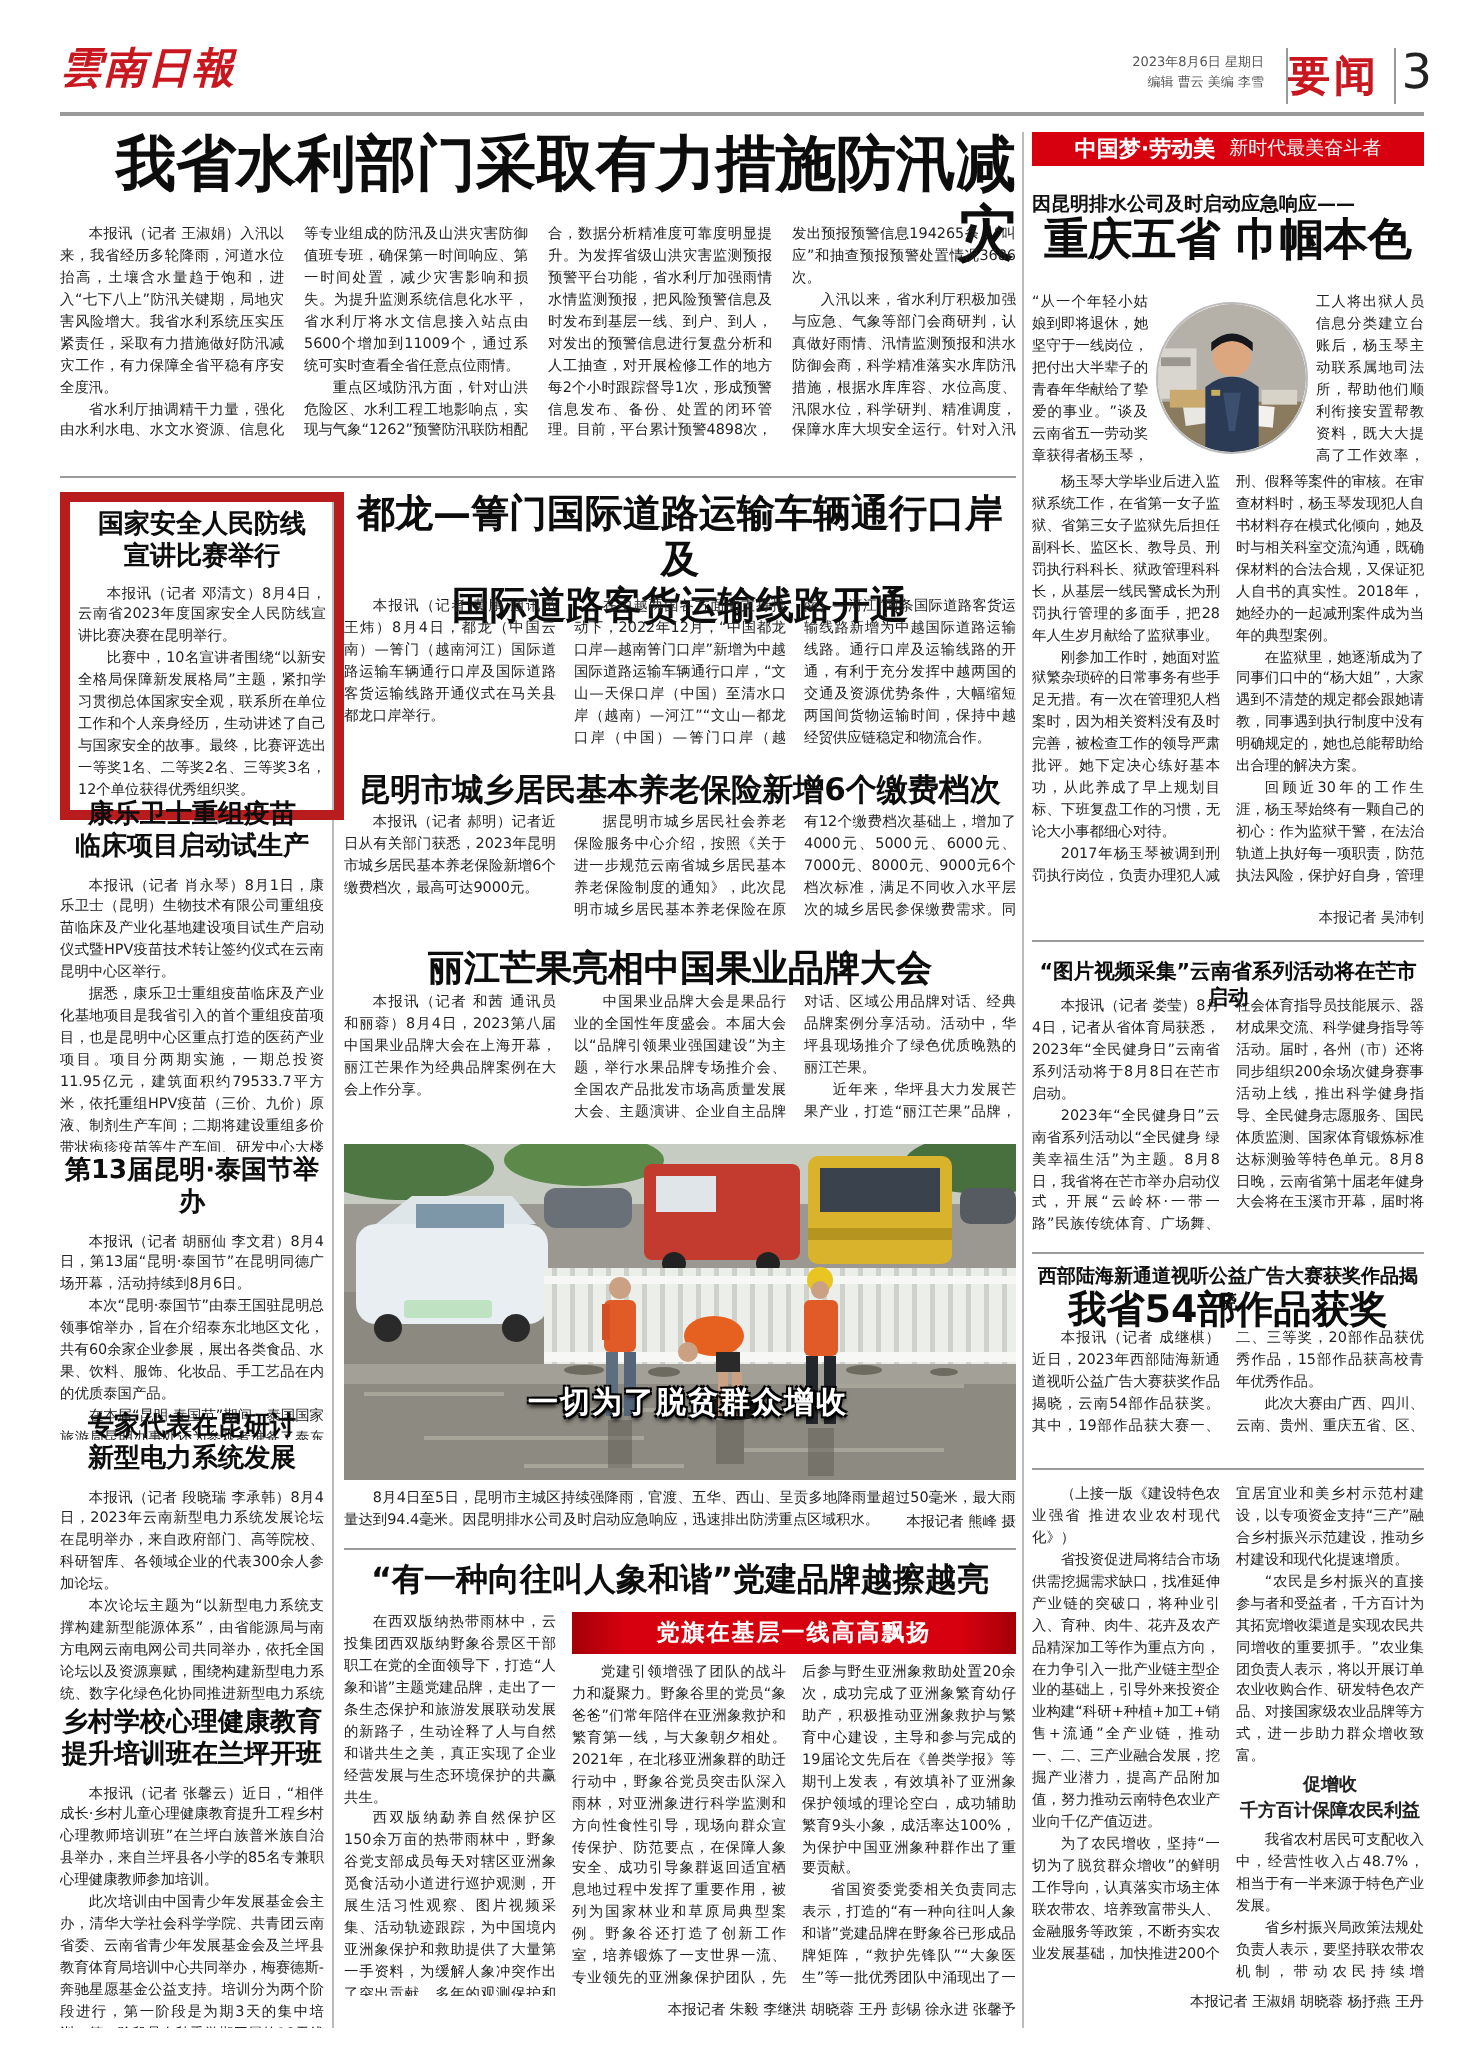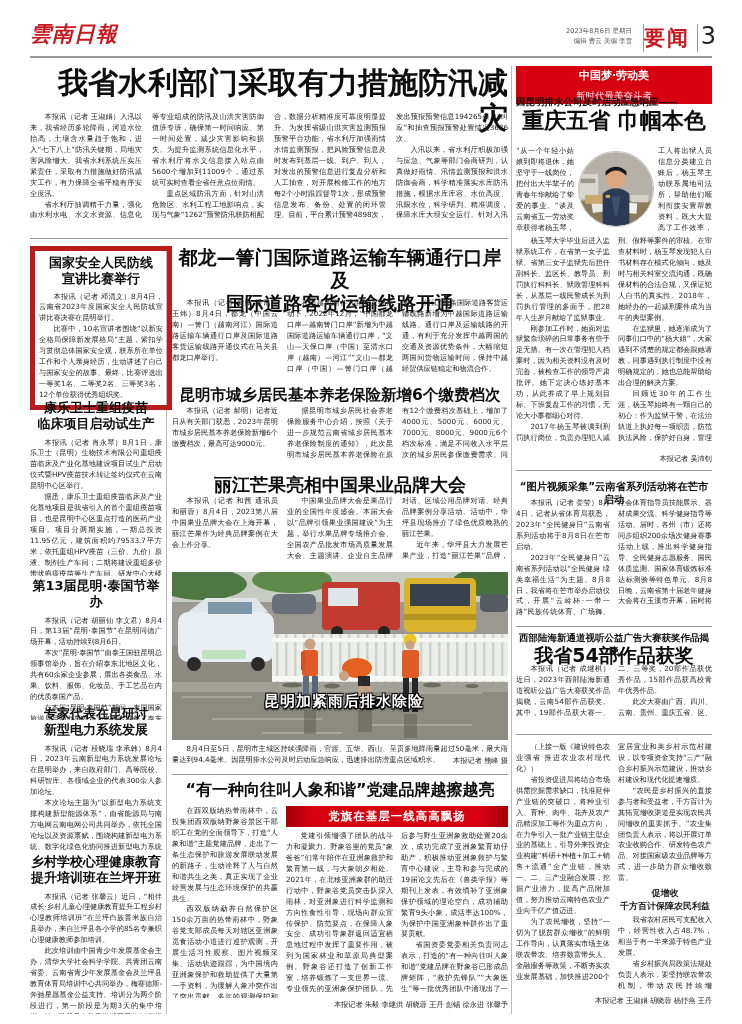--- a/index.html
+++ b/index.html
@@ -243,21 +243,21 @@
       <rect x="230" y="78" width="17" height="28" rx="3" fill="#e05b28"></rect>
       <rect x="231" y="106" width="6" height="34" fill="#23262b"></rect>
       <rect x="240" y="106" width="6" height="34" fill="#23262b"></rect>
 
       <g fill="#5f5c53" opacity="0.5">
         <rect x="132" y="138" width="12" height="24"></rect>
           <rect x="186" y="138" width="14" height="22"></rect>
         <rect x="232" y="142" width="13" height="24"></rect>
       </g>
     </svg>
-    <div class="photo-overlay" style="left:92px;top:120px;">昆明加紧雨后排水除险</div>
+    <div class="photo-overlay" style="left:92px;top:120px;">一切为了脱贫群众增收</div>
   </div>
   <div class="abs t" style="left:172px;top:744px;width:336px;height:24px;">
     <p style="text-indent:2em;margin:0;">8月4日至5日，昆明市主城区持续强降雨，官渡、五华、西山、呈贡多地降雨量超过50毫米，最大雨量达到94.4毫米。因昆明排水公司及时启动应急响应，迅速排出防涝重点区域积水。</p>
   </div>
   <div class="abs credit" style="left:372px;top:756px;width:136px;">本报记者 熊峰 摄</div>
   <div class="abs hrule" style="left:172px;top:774px;width:336px;height:1px;"></div>
 
   <div class="abs h-big" style="left:172px;top:780px;width:336px;font-size:16px;">“有一种向往叫人象和谐”党建品牌越擦越亮</div>
   <div class="abs" style="left:172px;top:806px;width:336px;height:192px;display:flex;gap:8px;">
     <div class="t" style="width:106px;height:192px;flex:0 0 auto;">
@@ -267,21 +267,21 @@
     <div style="flex:1;">
       <div class="badge">党旗在基层一线高高飘扬</div>
       <div class="t cols2" style="height:168px;margin-top:4px;">
           <p>党建引领增强了团队的战斗力和凝聚力。野象谷里的党员“象爸爸”们常年陪伴在亚洲象救护和繁育第一线，与大象朝夕相处。2021年，在北移亚洲象群的助迁行动中，野象谷党员突击队深入雨林，对亚洲象进行科学监测和方向性食性引导，现场向群众宣传保护、防范要点，在保障人象安全、成功引导象群返回适宜栖息地过程中发挥了重要作用，被列为国家林业和草原局典型案例。野象谷还打造了创新工作室，培养锻炼了一支世界一流、专业领先的亚洲象保护团队，先后参与野生亚洲象救助处置20余次，成功完成了亚洲象繁育幼仔助产，积极推动亚洲象救护与繁育中心建设，主导和参与完成的19届论文先后在《兽类学报》等期刊上发表，有效填补了亚洲象保护领域的理论空白，成功辅助繁育9头小象，成活率达100%，为保护中国亚洲象种群作出了重要贡献。</p>
           <p>省国资委党委相关负责同志表示，打造的“有一种向往叫人象和谐”党建品牌在野象谷已形成品牌矩阵，“救护先锋队”“大象医生”等一批优秀团队中涌现出了一批技术精湛、国际一流的大象专家。围绕党建工作融入创建国家AAAAA级景区，将党建工作成果转化为企业发展成效，野象谷党支部设立安全生产示范岗等示范岗位，成立党员救护、监测、讲解、服务4支先锋队，形成“全景区党员带动大保障”的党建建设格局。</p>
         </div>
     </div>
   </div>
   <div class="abs credit" style="left:286px;top:1000px;width:222px;">本报记者 朱毅 李继洪 胡晓蓉 王丹 彭锡 徐永进 张馨予</div>
 
-  <div class="abs banner" style="left:516px;top:66px;width:196px;height:38px;flex-direction:column;">
+  <div class="abs banner" style="left:516px;top:66px;width:196px;height:17px;">
     <span class="b1">中国梦·劳动美</span>
     <span class="b2">新时代最美奋斗者</span>
   </div>
   <div class="abs subtitle" style="left:516px;top:96px;width:196px;">因昆明排水公司及时启动应急响应——</div>
   <div class="abs h-big" style="left:516px;top:108px;width:196px;font-size:22px;letter-spacing:0;">重庆五省 巾帼本色</div>
   <div class="abs" style="left:516px;top:146px;width:196px;height:86px;display:flex;gap:4px;align-items:center;">
     <div class="t" style="width:58px;height:86px;flex:0 0 auto;">
       <p style="text-indent:0;margin:0;">“从一个年轻小姑娘到即将退休，她坚守于一线岗位，把付出大半辈子的青春年华献给了挚爱的事业。”谈及云南省五一劳动奖章获得者杨玉琴，同事们这样评价。</p>
     </div>
     <div class="circle-img" style="width:74px;height:74px;">

